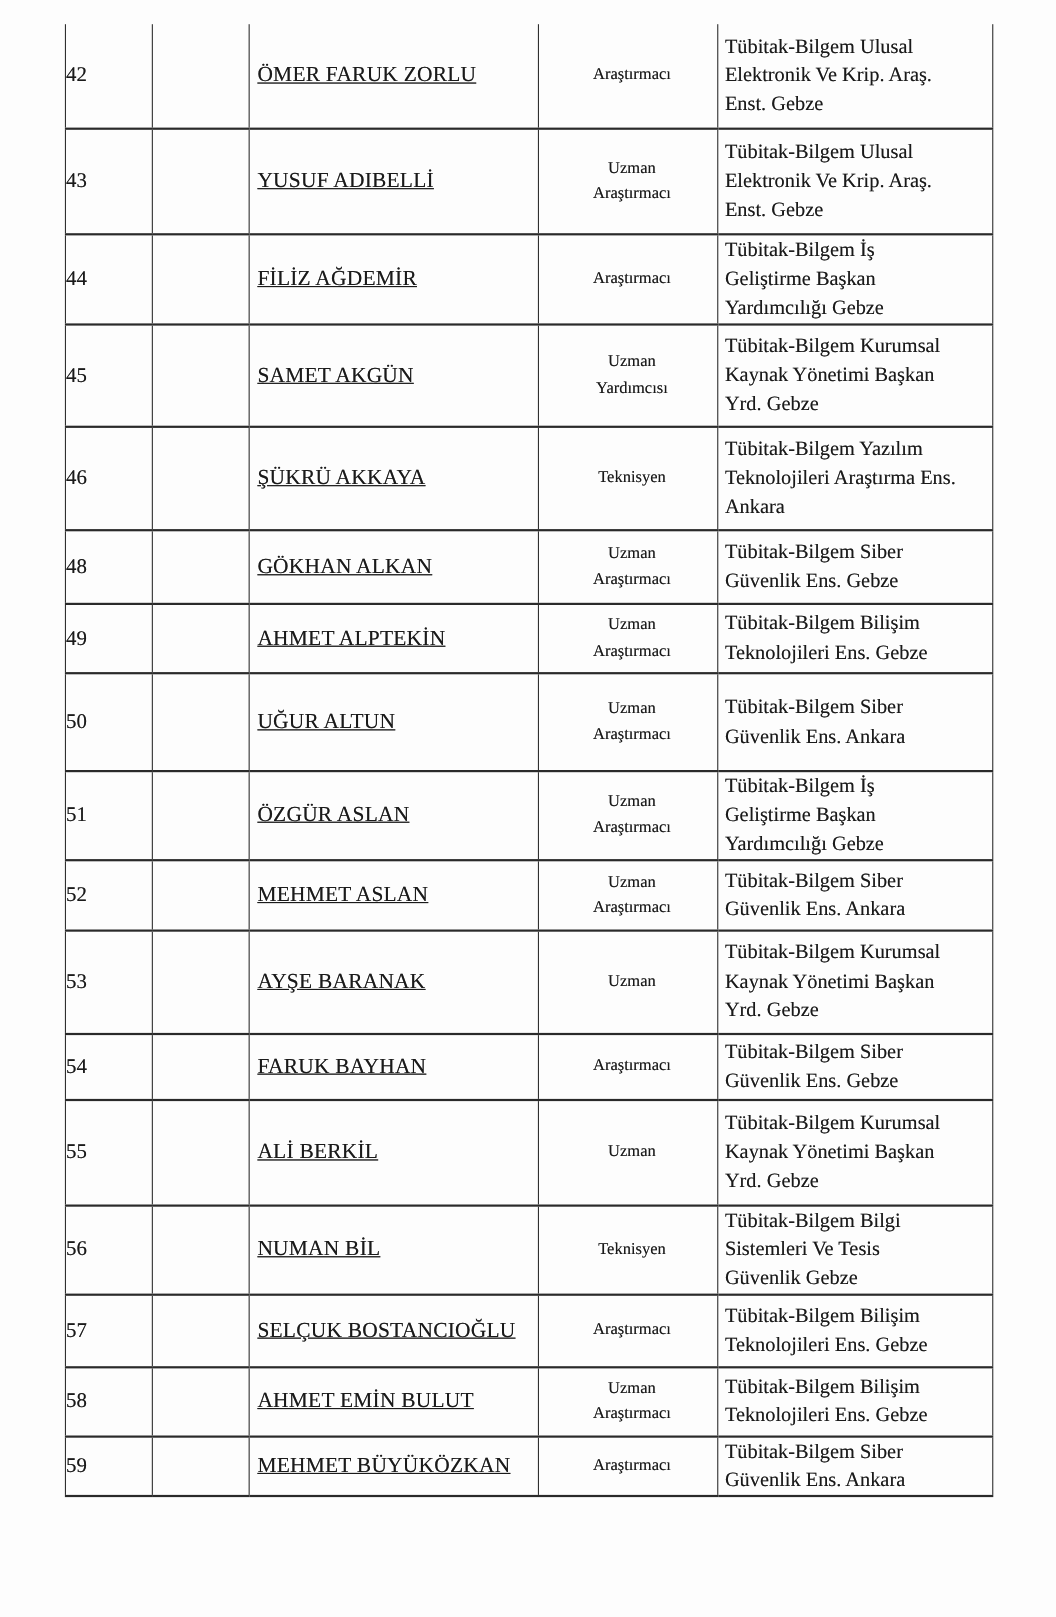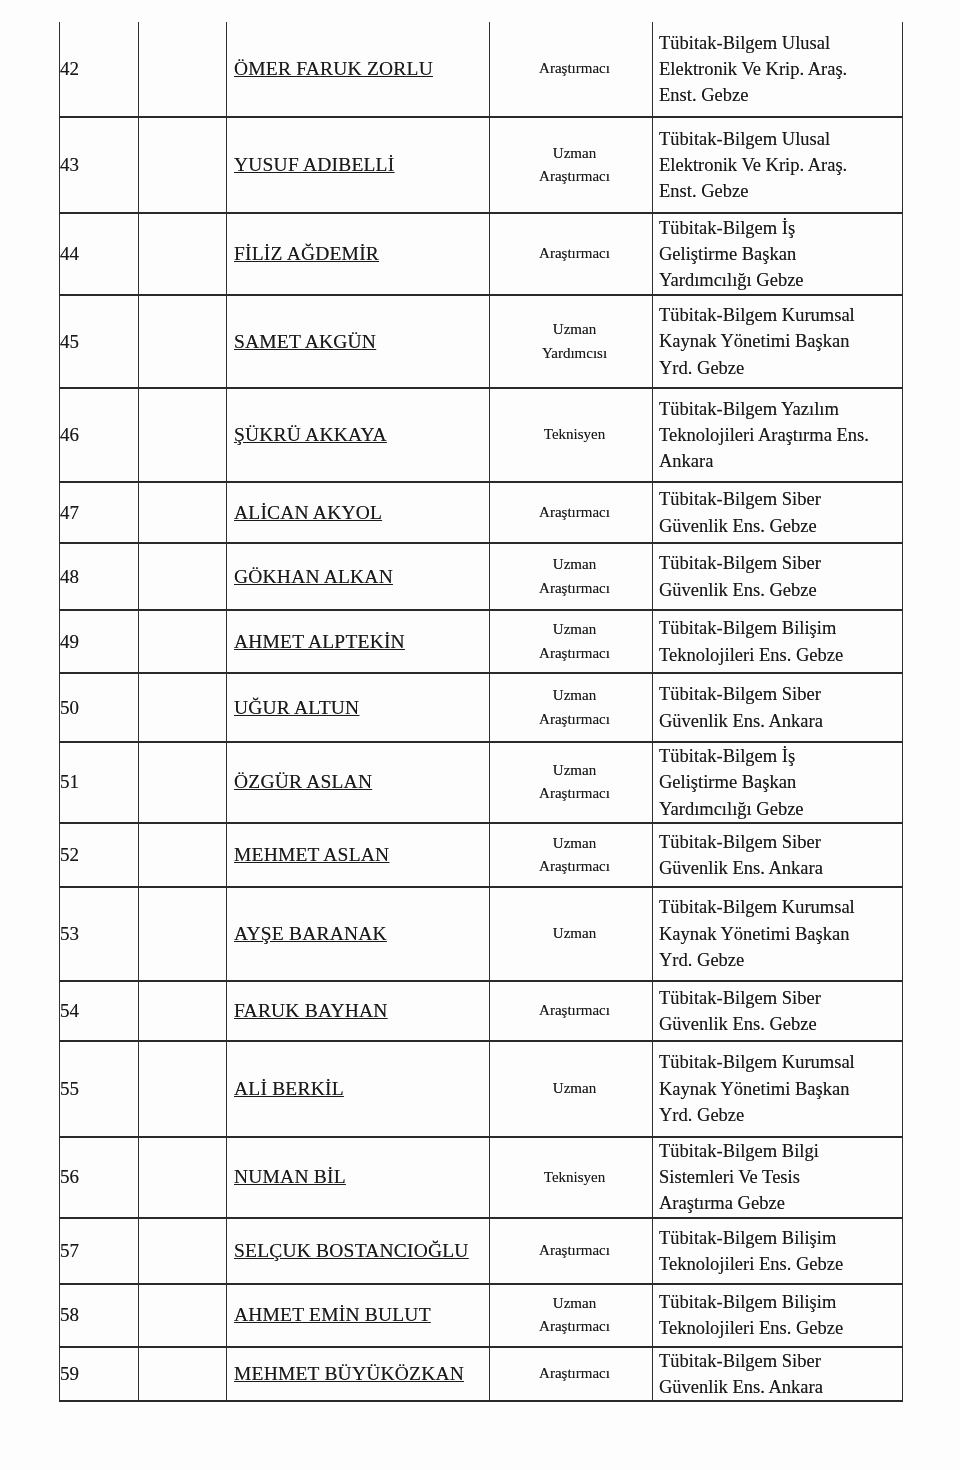--- a/index.html
+++ b/index.html
@@ -113,47 +113,39 @@
       </tr>
       <tr style="height:94px">
         <td class="c-no">46</td>
         <td class="c-blank"></td>
         <td class="c-name">ŞÜKRÜ AKKAYA</td>
         <td class="c-title">Teknisyen</td>
         <td class="c-inst">Tübitak-Bilgem Yazılım
 Teknolojileri Araştırma Ens.
 Ankara</td>
       </tr>
-      <tr style="height:61px">
-        <td class="c-no">47</td>
-        <td class="c-blank"></td>
-        <td class="c-name">ALİCAN AKYOL</td>
-        <td class="c-title">Araştırmacı</td>
-        <td class="c-inst">Tübitak-Bilgem Siber
-Güvenlik Ens. Gebze</td>
-      </tr>
       <tr style="height:67px">
         <td class="c-no">48</td>
         <td class="c-blank"></td>
         <td class="c-name">GÖKHAN ALKAN</td>
         <td class="c-title">Uzman
 Araştırmacı</td>
         <td class="c-inst">Tübitak-Bilgem Siber
 Güvenlik Ens. Gebze</td>
       </tr>
       <tr style="height:63px">
         <td class="c-no">49</td>
         <td class="c-blank"></td>
         <td class="c-name">AHMET ALPTEKİN</td>
         <td class="c-title">Uzman
 Araştırmacı</td>
         <td class="c-inst">Tübitak-Bilgem Bilişim
 Teknolojileri Ens. Gebze</td>
       </tr>
-      <tr style="height:69px">
+      <tr style="height:89px">
         <td class="c-no">50</td>
         <td class="c-blank"></td>
         <td class="c-name">UĞUR ALTUN</td>
         <td class="c-title">Uzman
 Araştırmacı</td>
         <td class="c-inst">Tübitak-Bilgem Siber
 Güvenlik Ens. Ankara</td>
       </tr>
       <tr style="height:77px">
         <td class="c-no">51</td>
@@ -200,21 +192,21 @@
 Kaynak Yönetimi Başkan
 Yrd. Gebze</td>
       </tr>
       <tr style="height:81px">
         <td class="c-no">56</td>
         <td class="c-blank"></td>
         <td class="c-name">NUMAN BİL</td>
         <td class="c-title">Teknisyen</td>
         <td class="c-inst">Tübitak-Bilgem Bilgi
 Sistemleri Ve Tesis
-Araştırma Gebze</td>
+Güvenlik Gebze</td>
       </tr>
       <tr style="height:66px">
         <td class="c-no">57</td>
         <td class="c-blank"></td>
         <td class="c-name">SELÇUK BOSTANCIOĞLU</td>
         <td class="c-title">Araştırmacı</td>
         <td class="c-inst">Tübitak-Bilgem Bilişim
 Teknolojileri Ens. Gebze</td>
       </tr>
       <tr style="height:63px">

